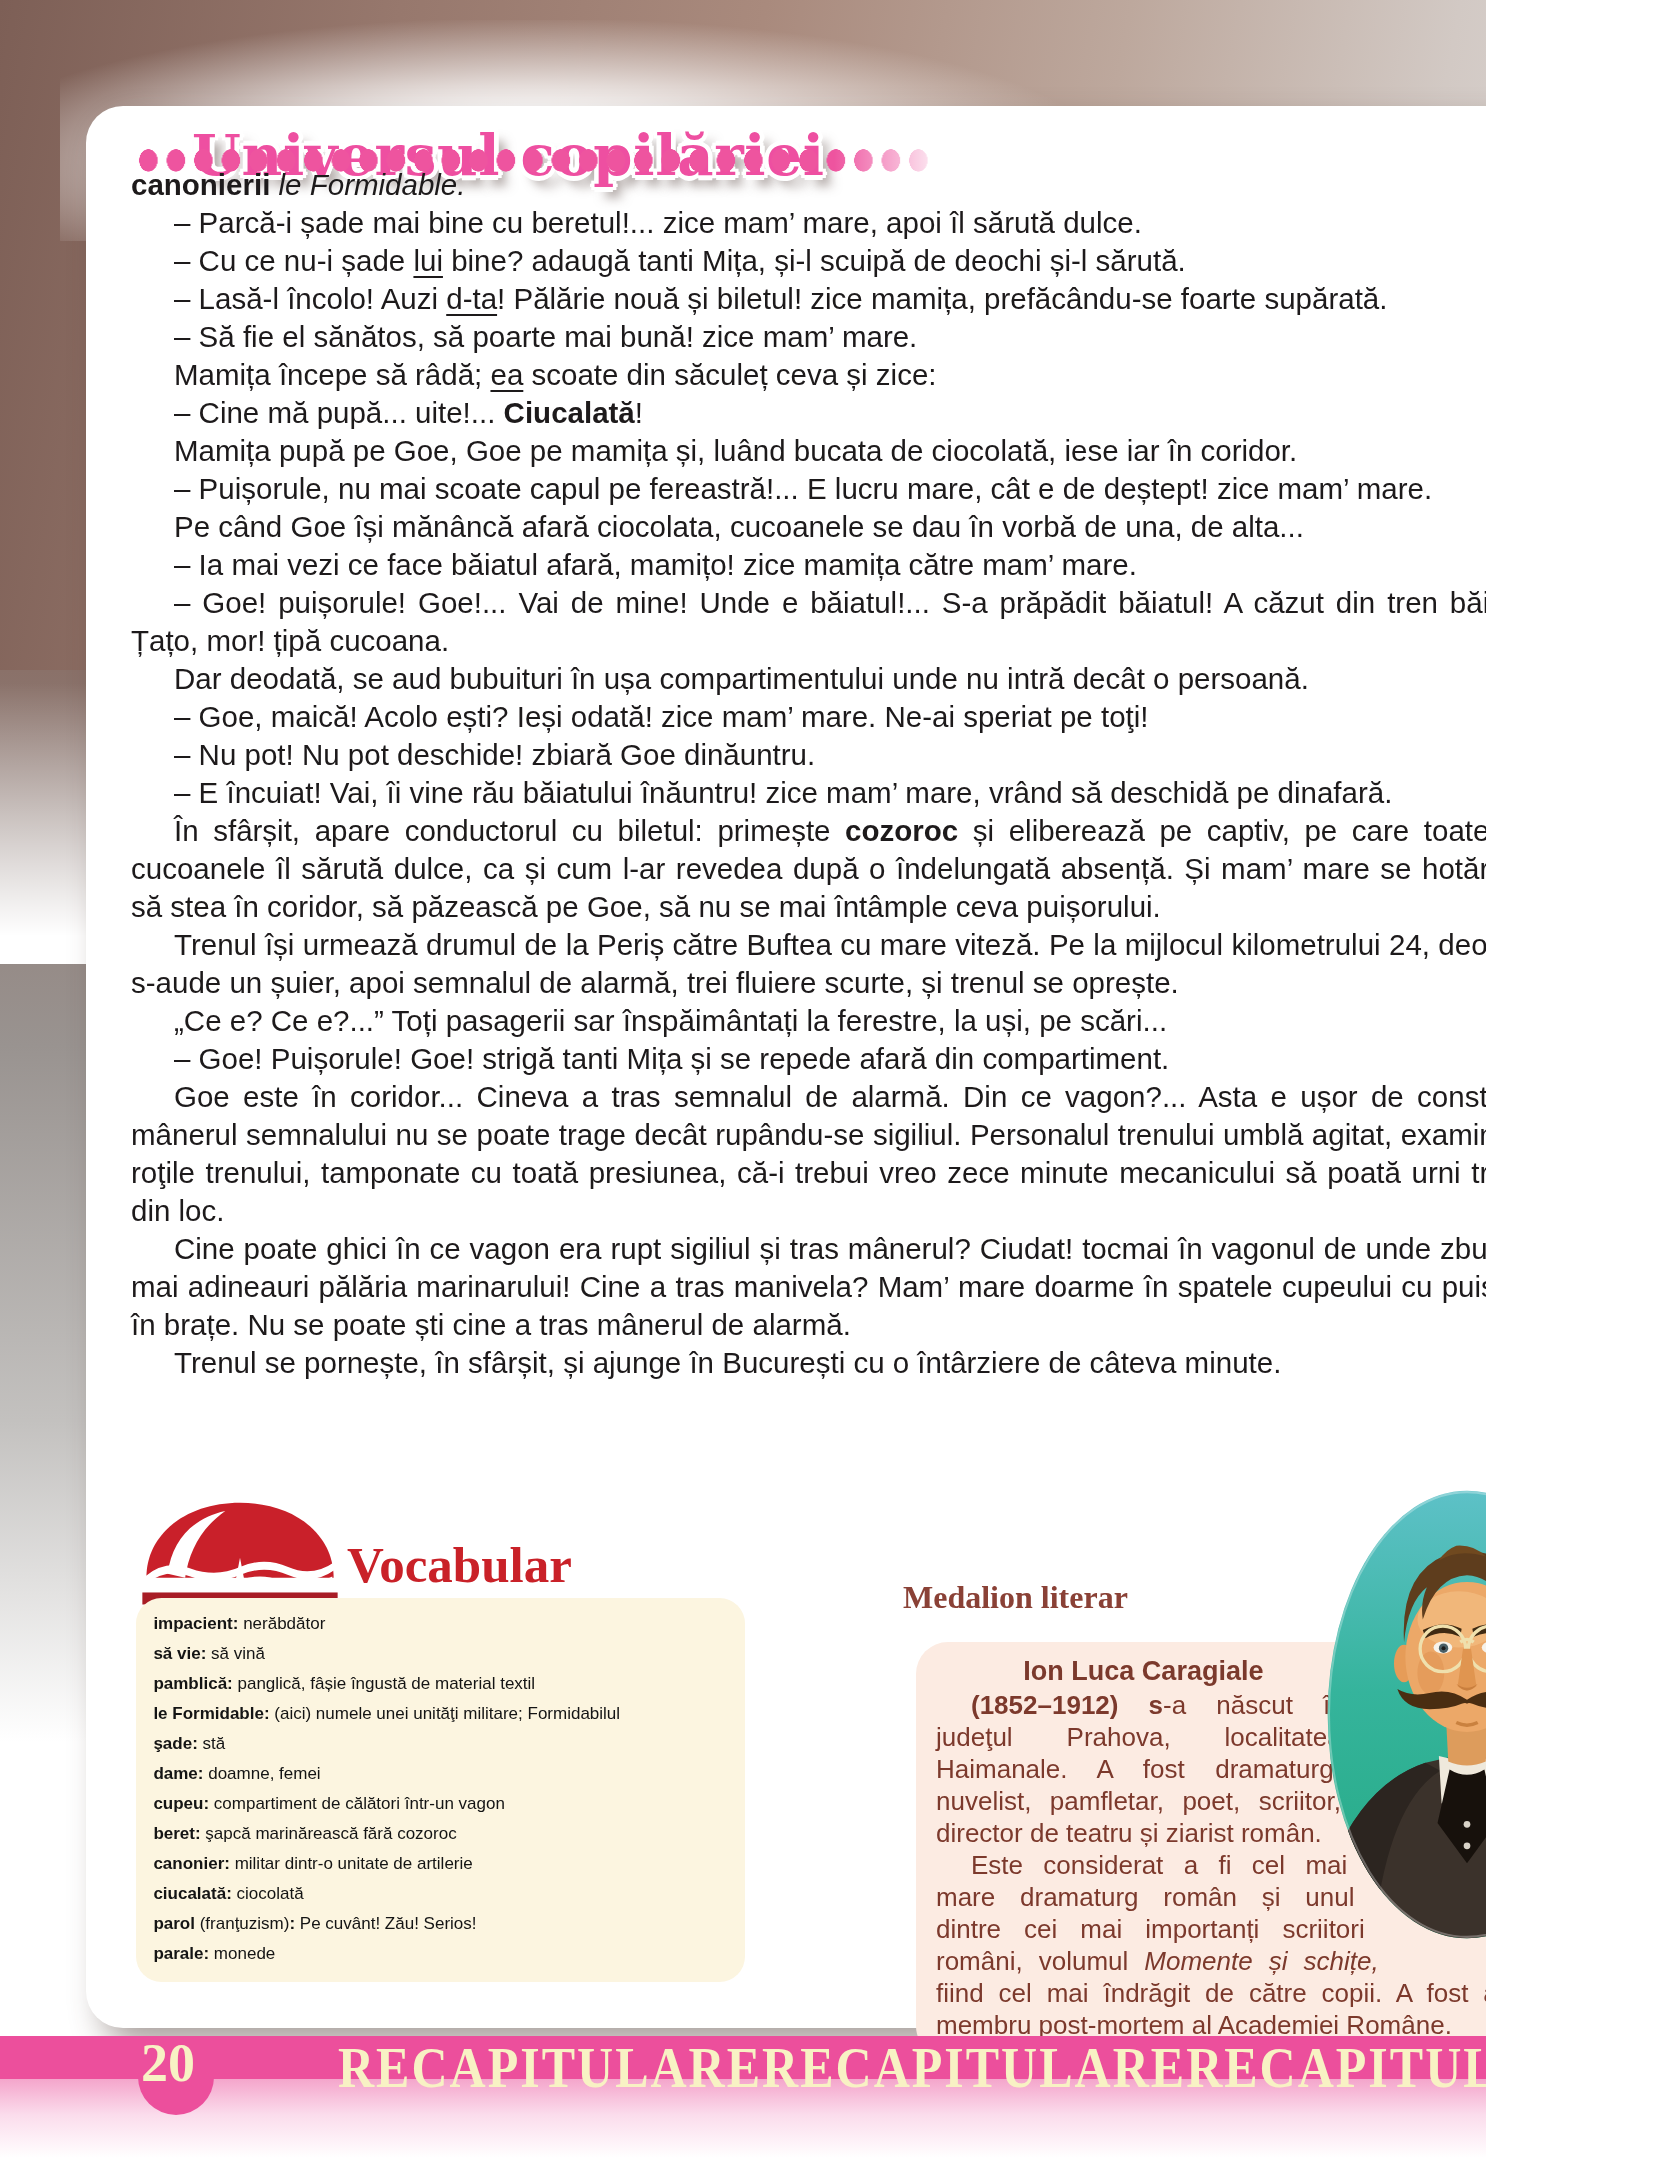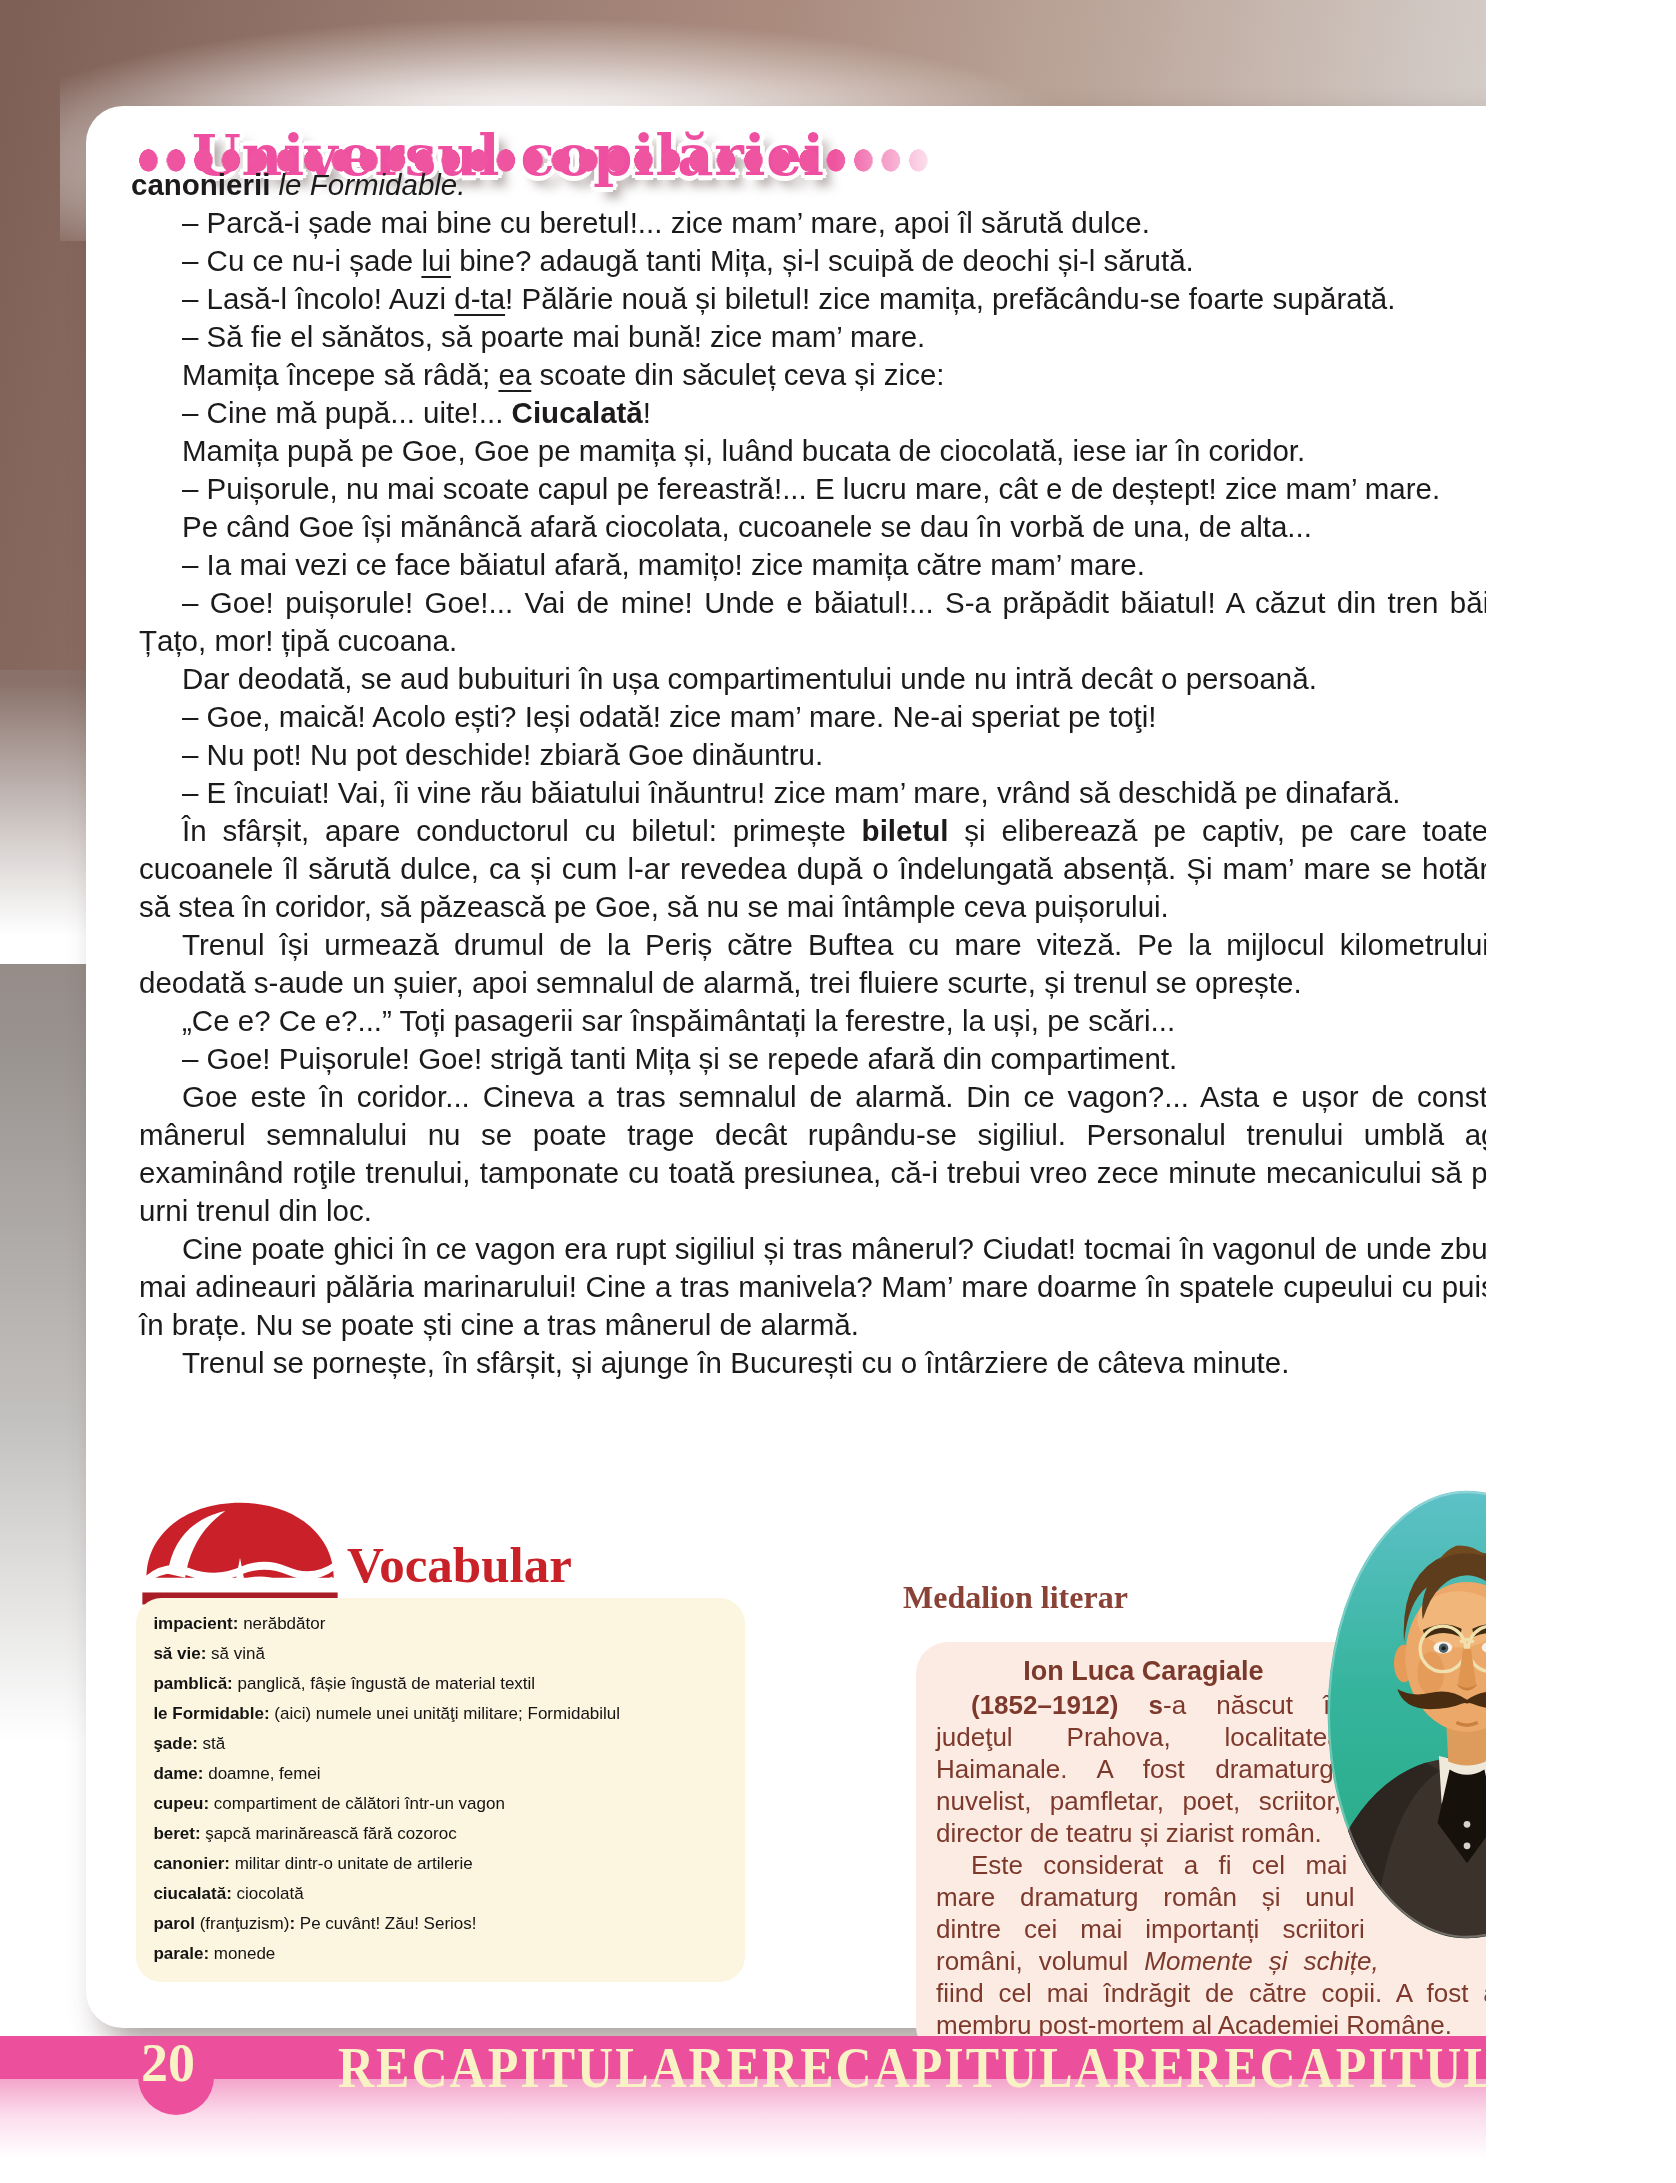--- a/index.html
+++ b/index.html
@@ -31,21 +31,21 @@
   .dots{position:absolute;left:137px;top:147px;width:794px;height:27px;
     background-image:radial-gradient(ellipse 9.4px 11.4px at 11.4px 13.4px,#ee549f 96%,rgba(238,84,159,0) 100%);
     background-size:27.5px 27px;background-repeat:repeat-x;}
   .dots::after{content:"";position:absolute;left:697px;top:0;width:98px;height:27px;
     background:linear-gradient(to right,rgba(255,255,255,0),rgba(255,255,255,.85));}
 
   
   .story{position:absolute;left:131px;top:166px;width:1414px;
     font-size:29.5px;line-height:38px;color:#1d1a1b;text-align:justify;}
   .para{margin:0;}
-  .para.ind{text-indent:43px;margin-left:8px;}
+  .para.ind{text-indent:43px;}
   .b{font-weight:700;}
   .i{font-style:italic;}
   .u{text-decoration:underline;text-decoration-thickness:2.3px;text-underline-offset:4.7px;}
 
   
   .book-icon{position:absolute;left:133px;top:1492px;}
   .vocab-title{position:absolute;left:347px;top:1536px;
     font-family:"Liberation Serif",serif;font-weight:700;font-size:51px;color:#c92128;}
   .vocab-box{position:absolute;left:136px;top:1598px;width:609px;box-sizing:border-box;
     background:#fcf5e0;border-radius:25.4px;padding:10.7px 16px 13.4px 17.4px;
@@ -101,21 +101,21 @@
       <p class="para ind"><span>– Cine mă pupă... uite!... </span><span class="b">Ciucalată</span><span>!</span></p>
       <p class="para ind"><span>Mamița pupă pe Goe, Goe pe mamița și, luând bucata de ciocolată, iese iar în coridor.</span></p>
       <p class="para ind"><span>– Puișorule, nu mai scoate capul pe fereastră!... E lucru mare, cât e de deștept! zice mam’ mare.</span></p>
       <p class="para ind"><span>Pe când Goe își mănâncă afară ciocolata, cucoanele se dau în vorbă de una, de alta...</span></p>
       <p class="para ind"><span>– Ia mai vezi ce face băiatul afară, mamițo! zice mamița către mam’ mare.</span></p>
       <p class="para ind"><span>– Goe! puișorule! Goe!... Vai de mine! Unde e băiatul!... S-a prăpădit băiatul! A căzut din tren băiatul! Țațo, mor! țipă cucoana.</span></p>
       <p class="para ind"><span>Dar deodată, se aud bubuituri în ușa compartimentului unde nu intră decât o persoană.</span></p>
       <p class="para ind"><span>– Goe, maică! Acolo ești? Ieși odată! zice mam’ mare. Ne-ai speriat pe toţi!</span></p>
       <p class="para ind"><span>– Nu pot! Nu pot deschide! zbiară Goe dinăuntru.</span></p>
       <p class="para ind"><span>– E încuiat! Vai, îi vine rău băiatului înăuntru! zice mam’ mare, vrând să deschidă pe dinafară.</span></p>
-      <p class="para ind"><span>În sfârșit, apare conductorul cu biletul: primește </span><span class="b">biletul</span><span> și eliberează pe captiv, pe care toate trei cucoanele îl sărută dulce, ca și cum l-ar revedea după o îndelungată absență. Și mam’ mare se hotărăște să stea în coridor, să păzească pe Goe, să nu se mai întâmple ceva puișorului.</span></p>
+      <p class="para ind"><span>În sfârșit, apare conductorul cu biletul: primește </span><span class="b">cozoroc</span><span> și eliberează pe captiv, pe care toate trei cucoanele îl sărută dulce, ca și cum l-ar revedea după o îndelungată absență. Și mam’ mare se hotărăște să stea în coridor, să păzească pe Goe, să nu se mai întâmple ceva puișorului.</span></p>
       <p class="para ind"><span>Trenul își urmează drumul de la Periș către Buftea cu mare viteză. Pe la mijlocul kilometrului 24, deodată s-aude un șuier, apoi semnalul de alarmă, trei fluiere scurte, și trenul se oprește.</span></p>
       <p class="para ind"><span>„Ce e? Ce e?...” Toți pasagerii sar înspăimântați la ferestre, la uși, pe scări...</span></p>
       <p class="para ind"><span>– Goe! Puișorule! Goe! strigă tanti Mița și se repede afară din compartiment.</span></p>
       <p class="para ind"><span>Goe este în coridor... Cineva a tras semnalul de alarmă. Din ce vagon?... Asta e ușor de constatat; mânerul semnalului nu se poate trage decât rupându-se sigiliul. Personalul trenului umblă agitat, examinând roţile trenului, tamponate cu toată presiunea, că-i trebui vreo zece minute mecanicului să poată urni trenul din loc.</span></p>
       <p class="para ind"><span>Cine poate ghici în ce vagon era rupt sigiliul și tras mânerul? Ciudat! tocmai în vagonul de unde zburase mai adineauri pălăria marinarului! Cine a tras manivela? Mam’ mare doarme în spatele cupeului cu puișorul în brațe. Nu se poate ști cine a tras mânerul de alarmă.</span></p>
       <p class="para ind"><span>Trenul se pornește, în sfârșit, și ajunge în București cu o întârziere de câteva minute.</span></p>
     </main>
 
   <svg class="book-icon" width="214" height="114" viewBox="0 0 320 170" aria-hidden="true">
     <path d="M20 128 C20 62 80 16 160 16 C240 16 300 62 300 128 Z" fill="#c9202a"></path>

